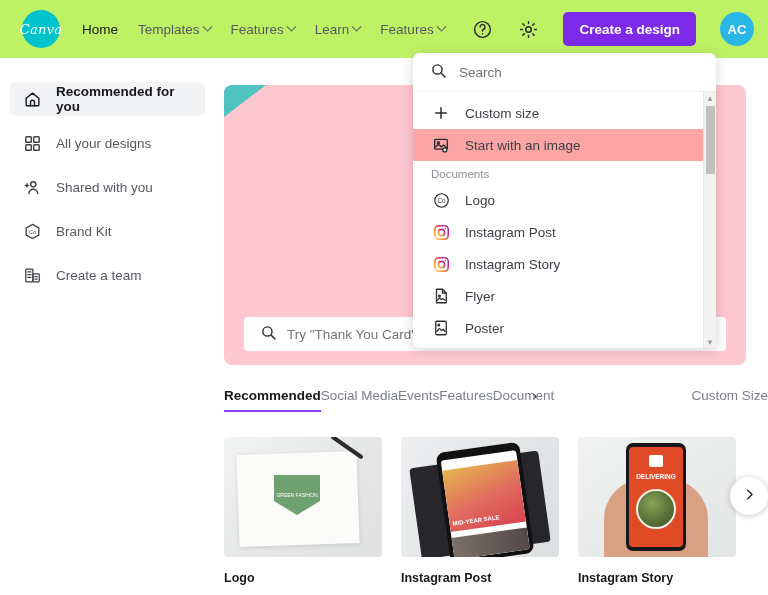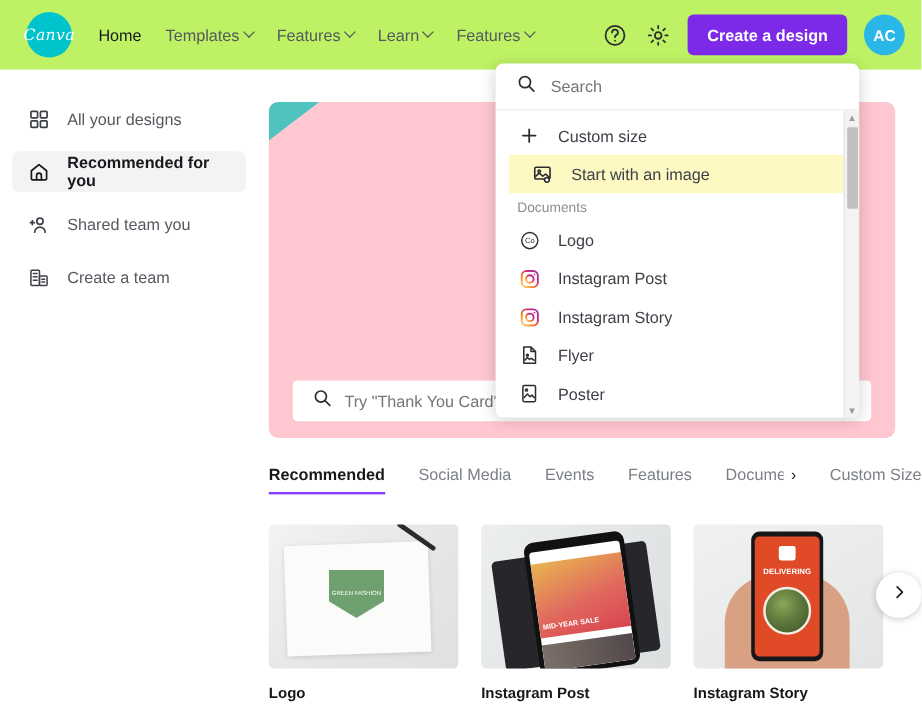--- a/index.html
+++ b/index.html
@@ -34,21 +34,21 @@
     font-size: 13.5px; color: #55595f; display: flex; align-items: center; gap: 4px;
     cursor: pointer; white-space: nowrap;
   }
   .nav-item.active { color: #17181a; font-weight: normal; }
   .caret {
     display: inline-block; width: 7px; height: 7px;
     border-right: 1.6px solid #55595f; border-bottom: 1.6px solid #55595f;
     transform: rotate(45deg) translate(-2px,-2px);
   }
   .header-right {
-    margin-left: auto; display: flex; align-items: center; gap: 14px; margin-right: 14px;
+    margin-left: auto; display: flex; align-items: center; gap: 24px; margin-right: 14px;
   }
   .icon-btn {
     width: 22px; height: 22px; cursor: pointer;
     display: flex; align-items: center; justify-content: center;
   }
   .create-btn {
     background: #7d2ae8; color: #fff; border: none;
     border-radius: 5px; padding: 0 16px; height: 34px;
     font-size: 13.5px; font-weight: bold; cursor: pointer;
     font-family: "Liberation Sans", sans-serif;
@@ -107,21 +107,21 @@
   .dd-search input {
     border: none; outline: none; font-size: 13.5px; color: #8b5cf6;
     font-family: "Liberation Sans", sans-serif; width: 100%;
   }
   .dd-body { flex: 1; position: relative; overflow: hidden; }
   .dd-list { padding-top: 5px; }
   .dd-item {
     display: flex; align-items: center; gap: 14px;
     height: 32px; padding: 0 18px; font-size: 13.5px; color: #3d4047; cursor: pointer;
   }
-  .dd-item:hover, .dd-item.hovered { background: #fef9c3; margin-left: 11px; }
+  .dd-item:hover, .dd-item.hovered { background: #fca5a5; }
   .dd-section {
     font-size: 11.5px; color: #8b8f95; padding: 7px 18px 4px 18px;
   }
   .dd-icon { width: 20px; height: 20px; flex: 0 0 20px;
     display: flex; align-items: center; justify-content: center; }
 
   
   .dd-scroll {
     position: absolute; right: 0; top: 0; width: 13px; height: 100%;
     background: #f3f3f3; border-left: 1px solid #e6e6e6;
@@ -131,21 +131,21 @@
     color: #9a9a9a; font-size: 8px; cursor: pointer;
   }
   .dd-scroll-thumb {
     position: absolute; top: 14px; left: 2px; width: 9px; height: 68px;
     background: #c0c0c0; border-radius: 1px; cursor: pointer;
   }
 
   
   .tabs {
     position: absolute; left: 224px; top: 388px; width: 544px;
-    display: flex; align-items: flex-start; gap: 28px;
+    display: flex; align-items: flex-start; 
   }
   .tab {
     font-size: 13.5px; color: #7b7f86; cursor: pointer; padding-bottom: 9px;
     position: relative; white-space: nowrap;
   }
   .tab.active { color: #17181a; font-weight: bold; }
   .tab.active::after {
     content: ""; position: absolute; left: 0; right: 0; bottom: 0;
     height: 2px; background: #8b3dff;
   }
@@ -287,54 +287,63 @@
         </svg>
       </div>
       <button class="create-btn">Create a design</button>
       <div class="avatar">
         <span>AC</span>
       </div>
     </div>
   </div>
 
   <div class="sidebar">
+
+    <div class="side-item active">
+      <span class="side-icon">
+        <svg width="19" height="19" viewBox="0 0 24 24" fill="none" stroke="#17181a" stroke-width="1.8" stroke-linecap="round" stroke-linejoin="round">
+          <path d="M4 10.5 12 4l8 6.5V19a1 1 0 0 1-1 1H5a1 1 0 0 1-1-1z"></path>
+          <path d="M9.5 20v-4.5a2.5 2.5 0 0 1 5 0V20"></path>
+        </svg>
+      </span>
+      <span>Recommended for you</span>
+    </div>
 
     <div class="side-item">
       <span class="side-icon">
         <svg width="19" height="19" viewBox="0 0 24 24" fill="none" stroke="#3d4047" stroke-width="1.8">
           <rect x="3.5" y="3.5" width="7" height="7" rx="1"></rect>
           <rect x="13.5" y="3.5" width="7" height="7" rx="1"></rect>
           <rect x="3.5" y="13.5" width="7" height="7" rx="1"></rect>
           <rect x="13.5" y="13.5" width="7" height="7" rx="1"></rect>
         </svg>
       </span>
       <span>All your designs</span>
     </div>
 
-    <div class="side-item active">
-      <span class="side-icon">
-        <svg width="19" height="19" viewBox="0 0 24 24" fill="none" stroke="#17181a" stroke-width="1.8" stroke-linecap="round" stroke-linejoin="round">
-          <path d="M4 10.5 12 4l8 6.5V19a1 1 0 0 1-1 1H5a1 1 0 0 1-1-1z"></path>
-          <path d="M9.5 20v-4.5a2.5 2.5 0 0 1 5 0V20"></path>
-        </svg>
-      </span>
-      <span>Recommended for you</span>
-    </div>
-
     <div class="side-item">
       <span class="side-icon">
         <svg width="19" height="19" viewBox="0 0 24 24" fill="none" stroke="#3d4047" stroke-width="1.8" stroke-linecap="round">
           <circle cx="13" cy="8" r="3.3"></circle>
           <path d="M7.5 19.5c0-3 2.5-5.3 5.5-5.3s5.5 2.3 5.5 5.3"></path>
           <path d="M3 9.5h4M5 7.5v4"></path>
         </svg>
       </span>
-      <span>Shared team you</span>
-    </div>
-
+      <span>Shared with you</span>
+    </div>
+
+    <div class="side-item">
+      <span class="side-icon">
+        <svg width="19" height="19" viewBox="0 0 24 24" fill="none" stroke="#3d4047" stroke-width="1.6">
+          <path d="M12 3 20 7.5v9L12 21 4 16.5v-9z"></path>
+          <text x="12" y="14.6" font-size="7" fill="#3d4047" stroke="none" text-anchor="middle" font-family="Liberation Sans">Co</text>
+        </svg>
+      </span>
+      <span>Brand Kit</span>
+    </div>
 
     <div class="side-item">
       <span class="side-icon">
         <svg width="19" height="19" viewBox="0 0 24 24" fill="none" stroke="#3d4047" stroke-width="1.6">
           <rect x="3.5" y="4" width="9" height="16" rx="1"></rect>
           <rect x="12.5" y="10" width="8" height="10" rx="1"></rect>
           <path d="M6 7.5h4M6 11h4M6 14.5h4M15 13.5h3M15 16.5h3" stroke-linecap="round"></path>
         </svg>
       </span>
       <span>Create a team</span>

